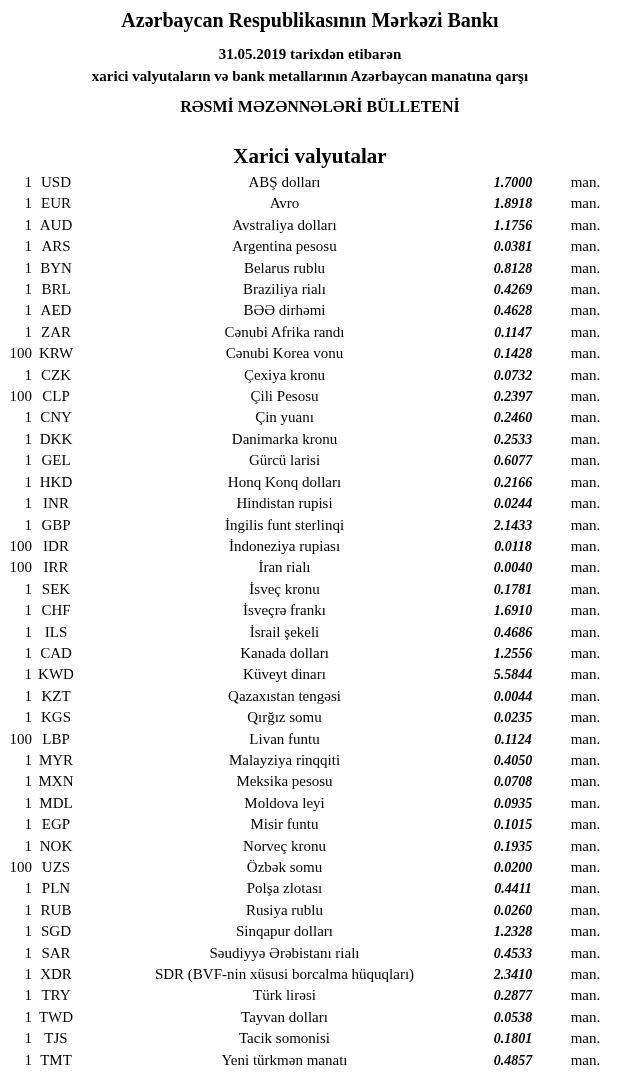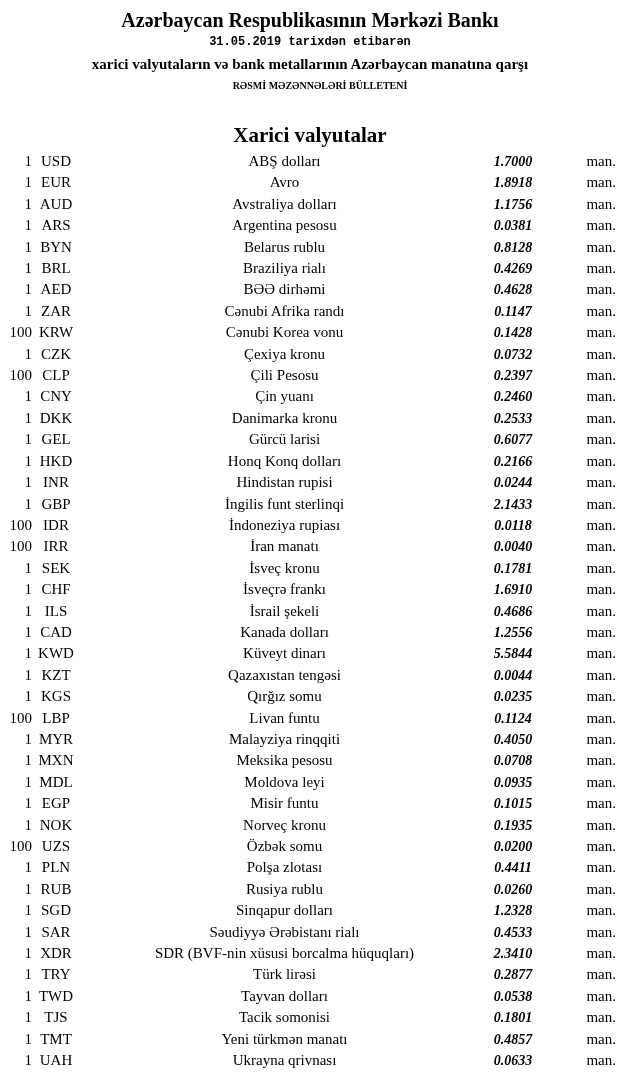--- a/index.html
+++ b/index.html
@@ -6,31 +6,31 @@
   html, body { margin: 0; padding: 0; }
   body {
     width: 620px; height: 1073px;
     background: #ffffff; color: #000000;
     font-family: "Liberation Serif", serif;
     overflow: hidden;
   }
   .page { width: 620px; height: 1073px; padding-top: 8px; border-radius: 23px; }
   .doc-header { text-align: center; }
   .doc-title   { font-size: 20px;   font-weight: bold; line-height: 24px; margin: 0; }
-  .doc-date    { font-size: 12px;   font-weight: bold; line-height: 16px; margin-top: 2px; font-family: Liberation Mono, monospace; }
+  .doc-date    { font-size: 15px;   font-weight: bold; line-height: 16px; margin-top: 14px; }
   .doc-subtitle{ font-size: 15px;   font-weight: bold; line-height: 16px; margin-top: 6px; }
-  .doc-bulletin{ font-size: 10px; font-weight: bold; line-height: 17px; margin-top: 5px; padding-left: 20px; }
+  .doc-bulletin{ font-size: 16px; font-weight: bold; line-height: 17px; margin-top: 14px; padding-left: 20px; }
   .section-title { font-size: 21px; font-weight: bold; text-align: center; line-height: 16px; margin-top: 33px; }
   table.rates { border-collapse: collapse; margin: 8px 0 0 4px; width: 612px; table-layout: fixed; }
   td { padding: 0; line-height: 20.4px; font-size: 15px; vertical-align: baseline; white-space: nowrap; overflow: hidden; }
   td.qty  { width: 28px; text-align: right; }
   td.code { width: 48px; text-align: center; }
   td.name { text-align: center; padding-left: 9px; }
   td.rate { width: 66px; text-align: center; font-weight: bold; font-style: italic; font-size: 14px; }
-  td.unit { width: 70px; text-align: right; padding-left: 9px; }
+  td.unit { width: 70px; text-align: center; padding-left: 9px; }
 </style>
 </head>
 <body>
 
 <div class="page">
   <div class="doc-header">
     <div class="doc-title">Azərbaycan Respublikasının Mərkəzi Bankı</div>
     <div class="doc-date">31.05.2019 tarixdən etibarən</div>
     <div class="doc-subtitle">xarici valyutaların və bank metallarının Azərbaycan manatına qarşı</div>
     <div class="doc-bulletin">RƏSMİ MƏZƏNNƏLƏRİ BÜLLETENİ</div>
@@ -180,21 +180,21 @@
     <td class="qty">100</td>
     <td class="code">IDR</td>
     <td class="name">İndoneziya rupiası</td>
     <td class="rate">0.0118</td>
     <td class="unit">man.</td>
   </tr>
 
   <tr>
     <td class="qty">100</td>
     <td class="code">IRR</td>
-    <td class="name">İran manatı</td>
+    <td class="name">İran rialı</td>
     <td class="rate">0.0040</td>
     <td class="unit">man.</td>
   </tr>
 
   <tr>
     <td class="qty">1</td>
     <td class="code">SEK</td>
     <td class="name">İsveç kronu</td>
     <td class="rate">0.1781</td>
     <td class="unit">man.</td>

